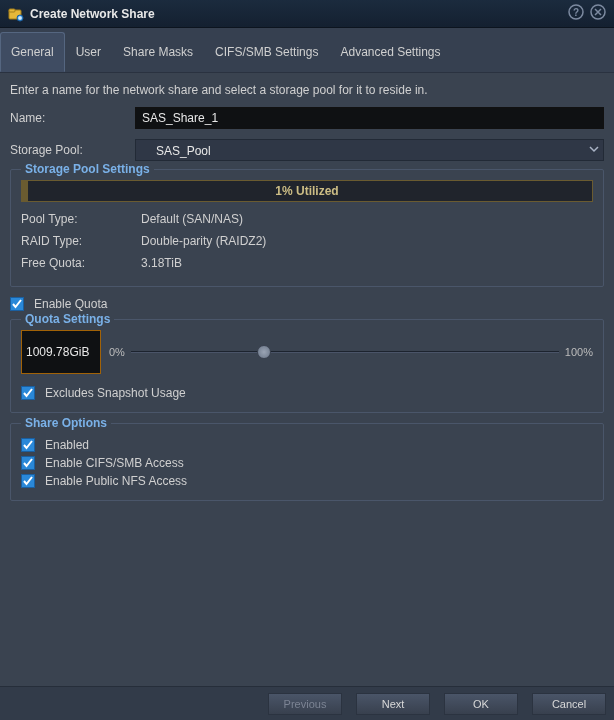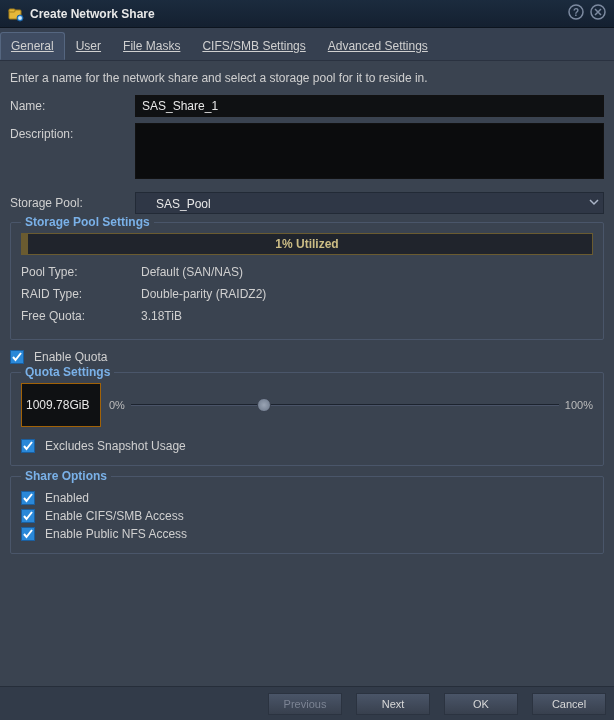--- a/index.html
+++ b/index.html
@@ -6,21 +6,21 @@
   html, body { width: 614px; height: 720px; font-family: Arial, Helvetica, sans-serif; font-size: 12px; color: #d0d0d0; background: #3a4350; }
   .window { width: 614px; height: 720px; display: flex; flex-direction: column; background: #3a4350; }
   .titlebar { height: 28px; background: linear-gradient(#1b2b3e, #142030); display: flex; align-items: center; padding: 8px 8px; justify-content: space-between; border-bottom: 1px solid #0c141f; }
   .titlebar-left { display: flex; align-items: center; gap: 6px; }
   .titlebar-title { font-weight: bold; color: #e8e8e8; font-size: 12px; }
   .titlebar-right { display: flex; align-items: center; gap: 6px; }
   .titlebar-icon svg { display: block; }
   .help-icon, .close-icon { color: #7c8aa0; cursor: pointer; }
 
   .tabs { display: flex; background: #364050; border-bottom: 1px solid #2a3240; padding-top: 4px; }
-  .tab { padding: 6px 10px; color: #d0d0d0; cursor: pointer; border: 1px solid transparent; text-decoration: underline; }
+  .tab { padding: 12px 10px; color: #d0d0d0; cursor: pointer; border: 1px solid transparent; }
   .tab.active { background: #3f4c62; border: 1px solid #556680; border-bottom-color: #3f4c62; border-radius: 3px 3px 0 0; }
 
   .content { flex: 1 1 auto; padding: 10px 10px 0 10px; overflow: hidden; }
   .instructions { margin-bottom: 10px; color: #d0d0d0; }
 
   .form-row { display: flex; align-items: flex-start; margin-bottom: 6px; }
   .form-label { width: 125px; padding-top: 4px; color: #d0d0d0; }
   .form-field { flex: 1 1 auto; }
   .text-input { width: 100%; background: #0f1113; border: 1px solid #111; color: #e8e8e8; padding: 4px 6px; font-size: 12px; height: 22px; }
   .textarea { width: 100%; height: 56px; background: #0b0c0d; border: 1px solid #111; color: #e8e8e8; padding: 4px 6px; font-size: 12px; resize: none; }
@@ -85,42 +85,36 @@
             <circle cx="8" cy="8" r="7" fill="none" stroke="currentColor" stroke-width="1.5"></circle>
             <path d="M5 5l6 6M11 5l-6 6" stroke="currentColor" stroke-width="1.5"></path>
           </svg>
       </span>
     </div>
   </div>
 
   <div class="tabs">
     <div class="tab active">General</div>
     <div class="tab">User</div>
-    <div class="tab">File Masks</div>
+    <div class="tab">Share Masks</div>
     <div class="tab">CIFS/SMB Settings</div>
     <div class="tab">Advanced Settings</div>
   </div>
 
   <div class="content">
 
     <div class="instructions">Enter a name for the network share and select a storage pool for it to reside in.</div>
 
     <div class="form-row">
       <div class="form-label">Name:</div>
       <div class="form-field">
         <input class="text-input" type="text" value="SAS_Share_1" style="">
       </div>
     </div>
 
-    <div class="form-row">
-      <div class="form-label">Description:</div>
-      <div class="form-field">
-        <textarea class="textarea" style=""></textarea>
-      </div>
-    </div>
 
     <div class="form-row" style="margin-top:10px;">
       <div class="form-label">Storage Pool:</div>
       <div class="form-field">
         <div class="select-wrap">
           <div class="select">SAS_Pool</div>
           <span class="select-caret">
             <svg width="12" height="12" viewBox="0 0 12 12">
                 <path d="M2 4l4 4 4-4" fill="none" stroke="currentColor" stroke-width="1.5"></path>
               </svg>

